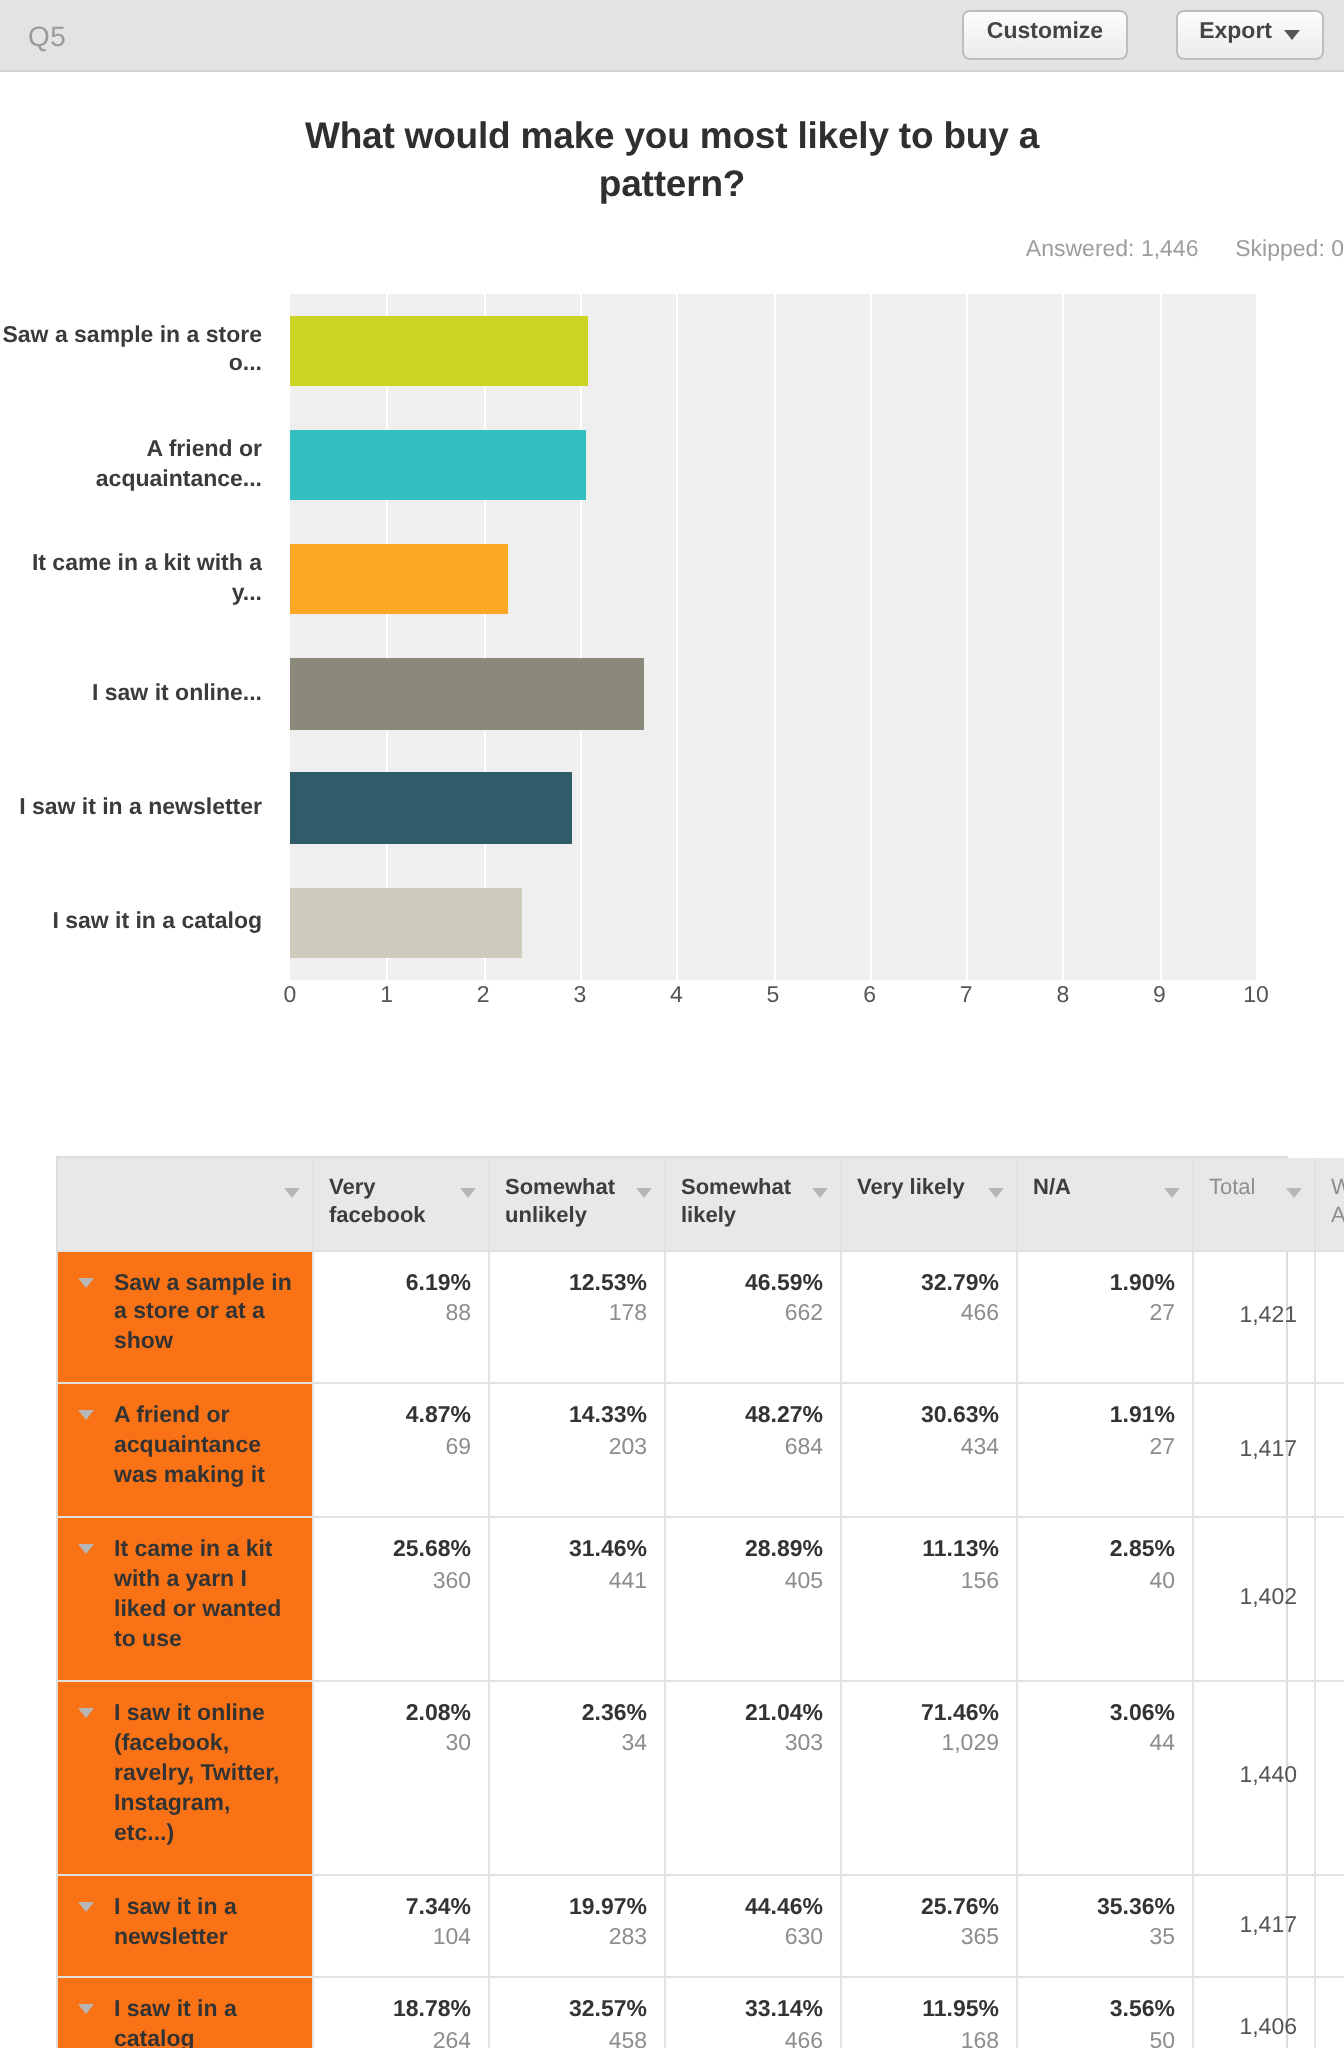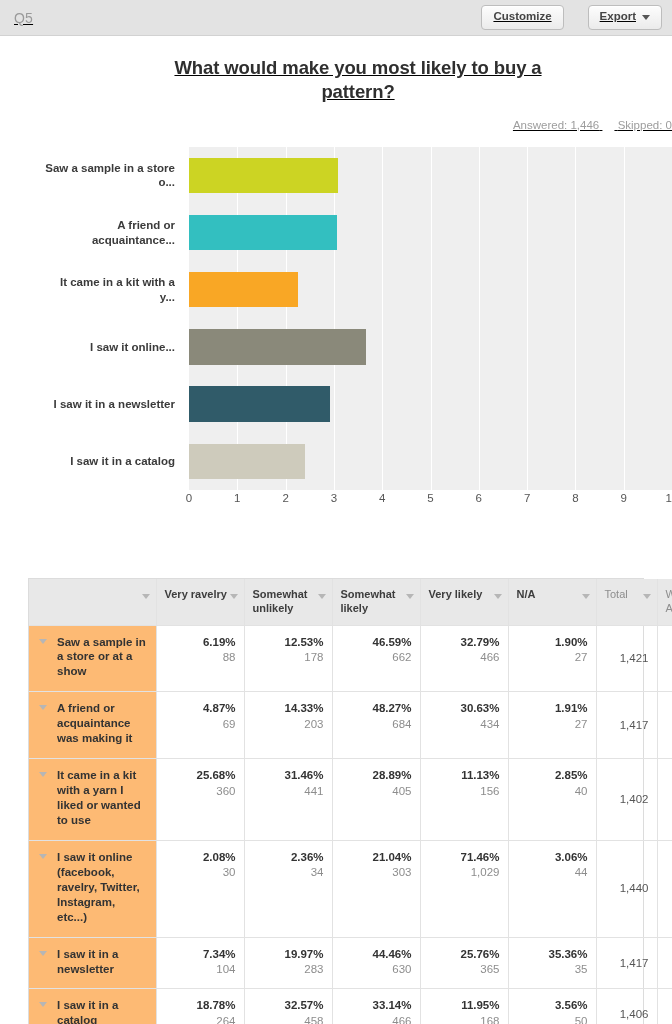--- a/index.html
+++ b/index.html
@@ -3,21 +3,21 @@
 <meta charset="utf-8">
 <style>
   * { box-sizing: border-box; }
   html, body {
     margin: 0; padding: 0;
     width: 672px; height: 1024px;
     background: #ffffff;
     font-family: "Liberation Sans", sans-serif;
     -webkit-font-smoothing: antialiased;
   }
-  .page { position: relative; width: 672px; height: 1024px; overflow: hidden; background:#fff;text-decoration:underline; }
+  .page { position: relative; width: 672px; height: 1024px; overflow: hidden; background:#fff; }
 
   
   .topbar {
     height: 36px;
     background: #e3e3e3;
     border-bottom: 1px solid #d2d2d2;
     display: flex; align-items: center;
     padding: 0 10px 0 14px;
   }
   .qlabel {
@@ -38,21 +38,21 @@
   }
   .caret-down {
     width: 0; height: 0;
     border-left: 4px solid transparent;
     border-right: 4px solid transparent;
     border-top: 5px solid #555;
     display: inline-block;
   }
 
   
-  .chart-block { padding-top: 20px; padding-left: 44px; }
+  .chart-block { padding-top: 20px; }
   .chart-title {
     text-align: center;
     font-size: 18.5px; font-weight: bold; color: #2f2f2f;
     line-height: 1.32;
     margin: 0 auto; width: 430px;
     letter-spacing: -.1px;
   }
   .chart-sub {
     text-align: right;
     font-size: 11.5px; color: #9d9d9d;
@@ -133,21 +133,21 @@
     border-left: 4px solid transparent;
     border-right: 4px solid transparent;
     border-top: 5px solid #b6b6b6;
   }
   thead th.col-label { width: 127px; }
   thead th.col-opt   { width: 88px; }
   thead th.col-total { width: 61px; margin-top: 37px; }
   thead th.col-wavg  { width: 73px; }
 
   td.rowlabel {
-    background: #fdba74;
+    background: #f97316;
     font-size: 11.5px; font-weight: bold; color: #333;
     padding: 9px 8px 12px 28px;
     line-height: 1.3;
     position: relative;
   }
   td.rowlabel .rcaret {
     position: absolute; left: 10px; top: 13px;
     width: 0; height: 0;
     border-left: 4px solid transparent;
     border-right: 4px solid transparent;
@@ -253,21 +253,21 @@
           <span class="xtick" style="left: 483px;">10</span>
         </div>
     </div>
   </div>
 
   <div class="table-wrap">
     <table class="resp">
       <thead>
         <tr id="head-row">
             <th class="col-label"><span></span><span class="sort"></span></th>
-            <th class="col-opt"><span>Very ravelry</span><span class="sort"></span></th>
+            <th class="col-opt"><span>Very facebook</span><span class="sort"></span></th>
             <th class="col-opt"><span>Somewhat unlikely</span><span class="sort"></span></th>
             <th class="col-opt"><span>Somewhat likely</span><span class="sort"></span></th>
             <th class="col-opt"><span>Very likely</span><span class="sort"></span></th>
             <th class="col-opt"><span>N/A</span><span class="sort"></span></th>
             <th class="col-total muted"><span>Total</span><span class="sort"></span></th>
             <th class="col-wavg muted"><span>Weighted Average</span></th>
           </tr>
       </thead>
       <tbody id="body-rows">
           <tr>

